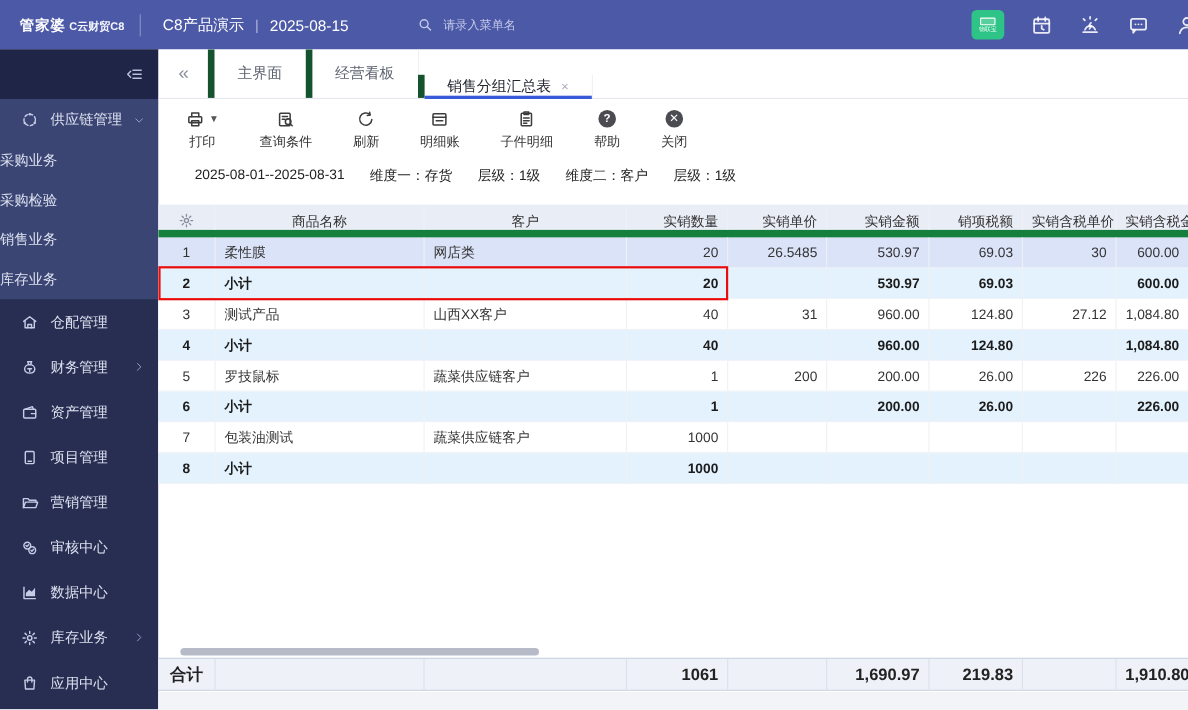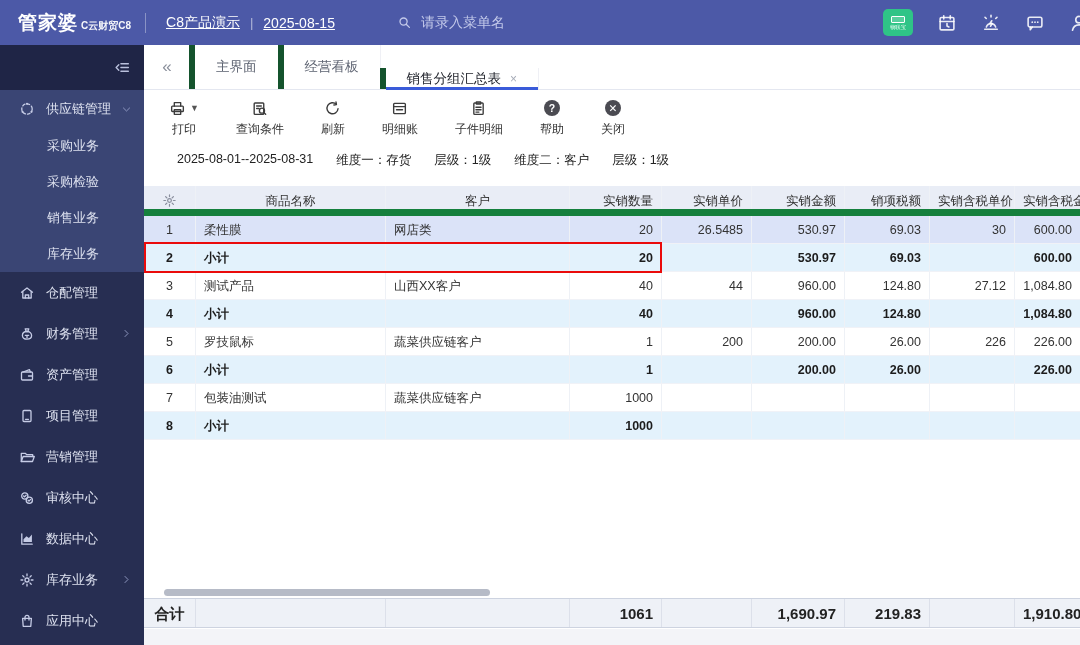--- a/index.html
+++ b/index.html
@@ -3,45 +3,45 @@
 <meta charset="utf-8">
 <style>
   * { box-sizing: border-box; }
   html,body { margin:0; padding:0; background:#e9ebf2; }
   body { font-family:"Liberation Sans","DejaVu Sans",sans-serif; }
   .app { position:relative; width:1080px; height:645px; background:#fff; overflow:hidden; }
 
   
   .topbar { position:absolute; top:0; left:0; width:1080px; height:45px; background:#4c59a7; display:flex; align-items:center; color:#fff; }
   .logo { padding-left:18px; display:flex; align-items:baseline; gap:3px; white-space:nowrap; }
-  .logo-main { font-size:19px; font-weight:bold; letter-spacing:1px; }
+  .logo-main { font-size:13px; font-weight:bold; letter-spacing:1px; }
   .logo-sub { font-size:10px; font-weight:bold; opacity:.95; }
   .tb-sep { width:1px; height:20px; background:rgba(255,255,255,.35); margin:0 20px 0 14px; }
-  .ws-title, .ws-date { font-size:14px;text-decoration:underline; }
+  .ws-title, .ws-date { font-size:14px; }
   .ws-bar { opacity:.55; margin:0 10px; font-size:13px; }
-  .search { display:flex; align-items:center; gap:9px; margin-left:62px; color:#c3c9ea; font-size:14px; cursor:text; }
+  .search { display:flex; align-items:center; gap:9px; margin-left:62px; color:#c3c9ea; font-size:11px; cursor:text; }
   .search .ico { width:15px; height:15px; color:#c3c9ea; }
   .top-icons { margin-left:auto; display:flex; align-items:center; gap:24px; height:45px; overflow:hidden; }
   .top-icons .tico { width:20px; height:20px; color:rgba(255,255,255,.88); flex:none; }
   .top-icons .tico:last-child { margin-right:-9px; }
   .badge-green { width:30px; height:27px; background:#2fc487; border-radius:5px; display:flex; flex-direction:column; align-items:center; justify-content:center; gap:1px; flex:none; }
   .badge-screen { width:14px; height:7px; border:1px solid #fff; border-radius:1px; background:rgba(255,255,255,.2); }
   .badge-label { font-size:6px; color:#effff8; line-height:6px; transform:scale(.9); white-space:nowrap; }
 
   
   .sidebar { position:absolute; top:45px; left:0; width:144px; height:600px; background:#272e52; color:#dde1ef; font-size:13px; }
   .sb-head { height:45px; background:#1f2546; display:flex; align-items:center; justify-content:flex-end; padding-right:13px; }
   .sb-head .ico { width:17px; height:17px; color:#b9c0dc; cursor:pointer; }
   .nav-group.expanded { background:#3a4574; }
   .nav-item { height:41px; display:flex; align-items:center; padding:0 12px 0 19px; cursor:pointer; }
   .nav-group.expanded .nav-item.parent { height:38px; }
   .nav-item .ico { width:16px; height:16px; margin-right:11px; color:#c6cce6; flex:none; }
   .nav-item .lbl { flex:1; white-space:nowrap; }
   .nav-item .chev { width:11px; height:11px; color:#96a0c8; flex:none; }
-  .nav-sub { height:36px; line-height:36px; padding-left:47px; cursor:pointer; white-space:nowrap;font-family:Liberation Serif, serif; }
+  .nav-sub { height:36px; line-height:36px; cursor:pointer; white-space:nowrap;font-family:Liberation Serif, serif; }
 
   
   .tabbar { position:absolute; top:45px; left:144px; width:936px; height:45px; background:#fff; border-bottom:1px solid #e4e7f0; display:flex; align-items:stretch; }
   .tb-collapse { width:46px; display:flex; align-items:center; justify-content:center; color:#8a8f9b; font-size:17px; cursor:pointer; }
   .tab { display:flex; align-items:center; gap:9px; padding:0 21px; font-size:13.5px; color:#5c6270; border-right:1px solid #eff0f5; border-left:6px solid #14532d; margin-left:-1px; position:relative; cursor:pointer; white-space:nowrap; }
   .tab.active { color:#22252d;margin-top:23px; }
   .tab.active::after { content:""; position:absolute; bottom:-1px; left:0; right:0; height:3px; background:#3a5bd9; }
   .tab .x { color:#a7acb8; font-size:12px; line-height:1; }
 
   
@@ -429,21 +429,21 @@
           <div class="cell c6">69.03</div>
           <div class="cell c7"></div>
           <div class="cell c8">600.00</div>
         </div>
         <div class="red-overlay" style="top: 56px;"></div>
         <div class="trow">
           <div class="cell c0">3</div>
           <div class="cell c1">测试产品</div>
           <div class="cell c2">山西XX客户</div>
           <div class="cell c3">40</div>
-          <div class="cell c4">44</div>
+          <div class="cell c4">31</div>
           <div class="cell c5">960.00</div>
           <div class="cell c6">124.80</div>
           <div class="cell c7">27.12</div>
           <div class="cell c8">1,084.80</div>
         </div>
         <div class="trow subtotal">
           <div class="cell c0">4</div>
           <div class="cell c1">小计</div>
           <div class="cell c2"></div>
           <div class="cell c3">40</div>

